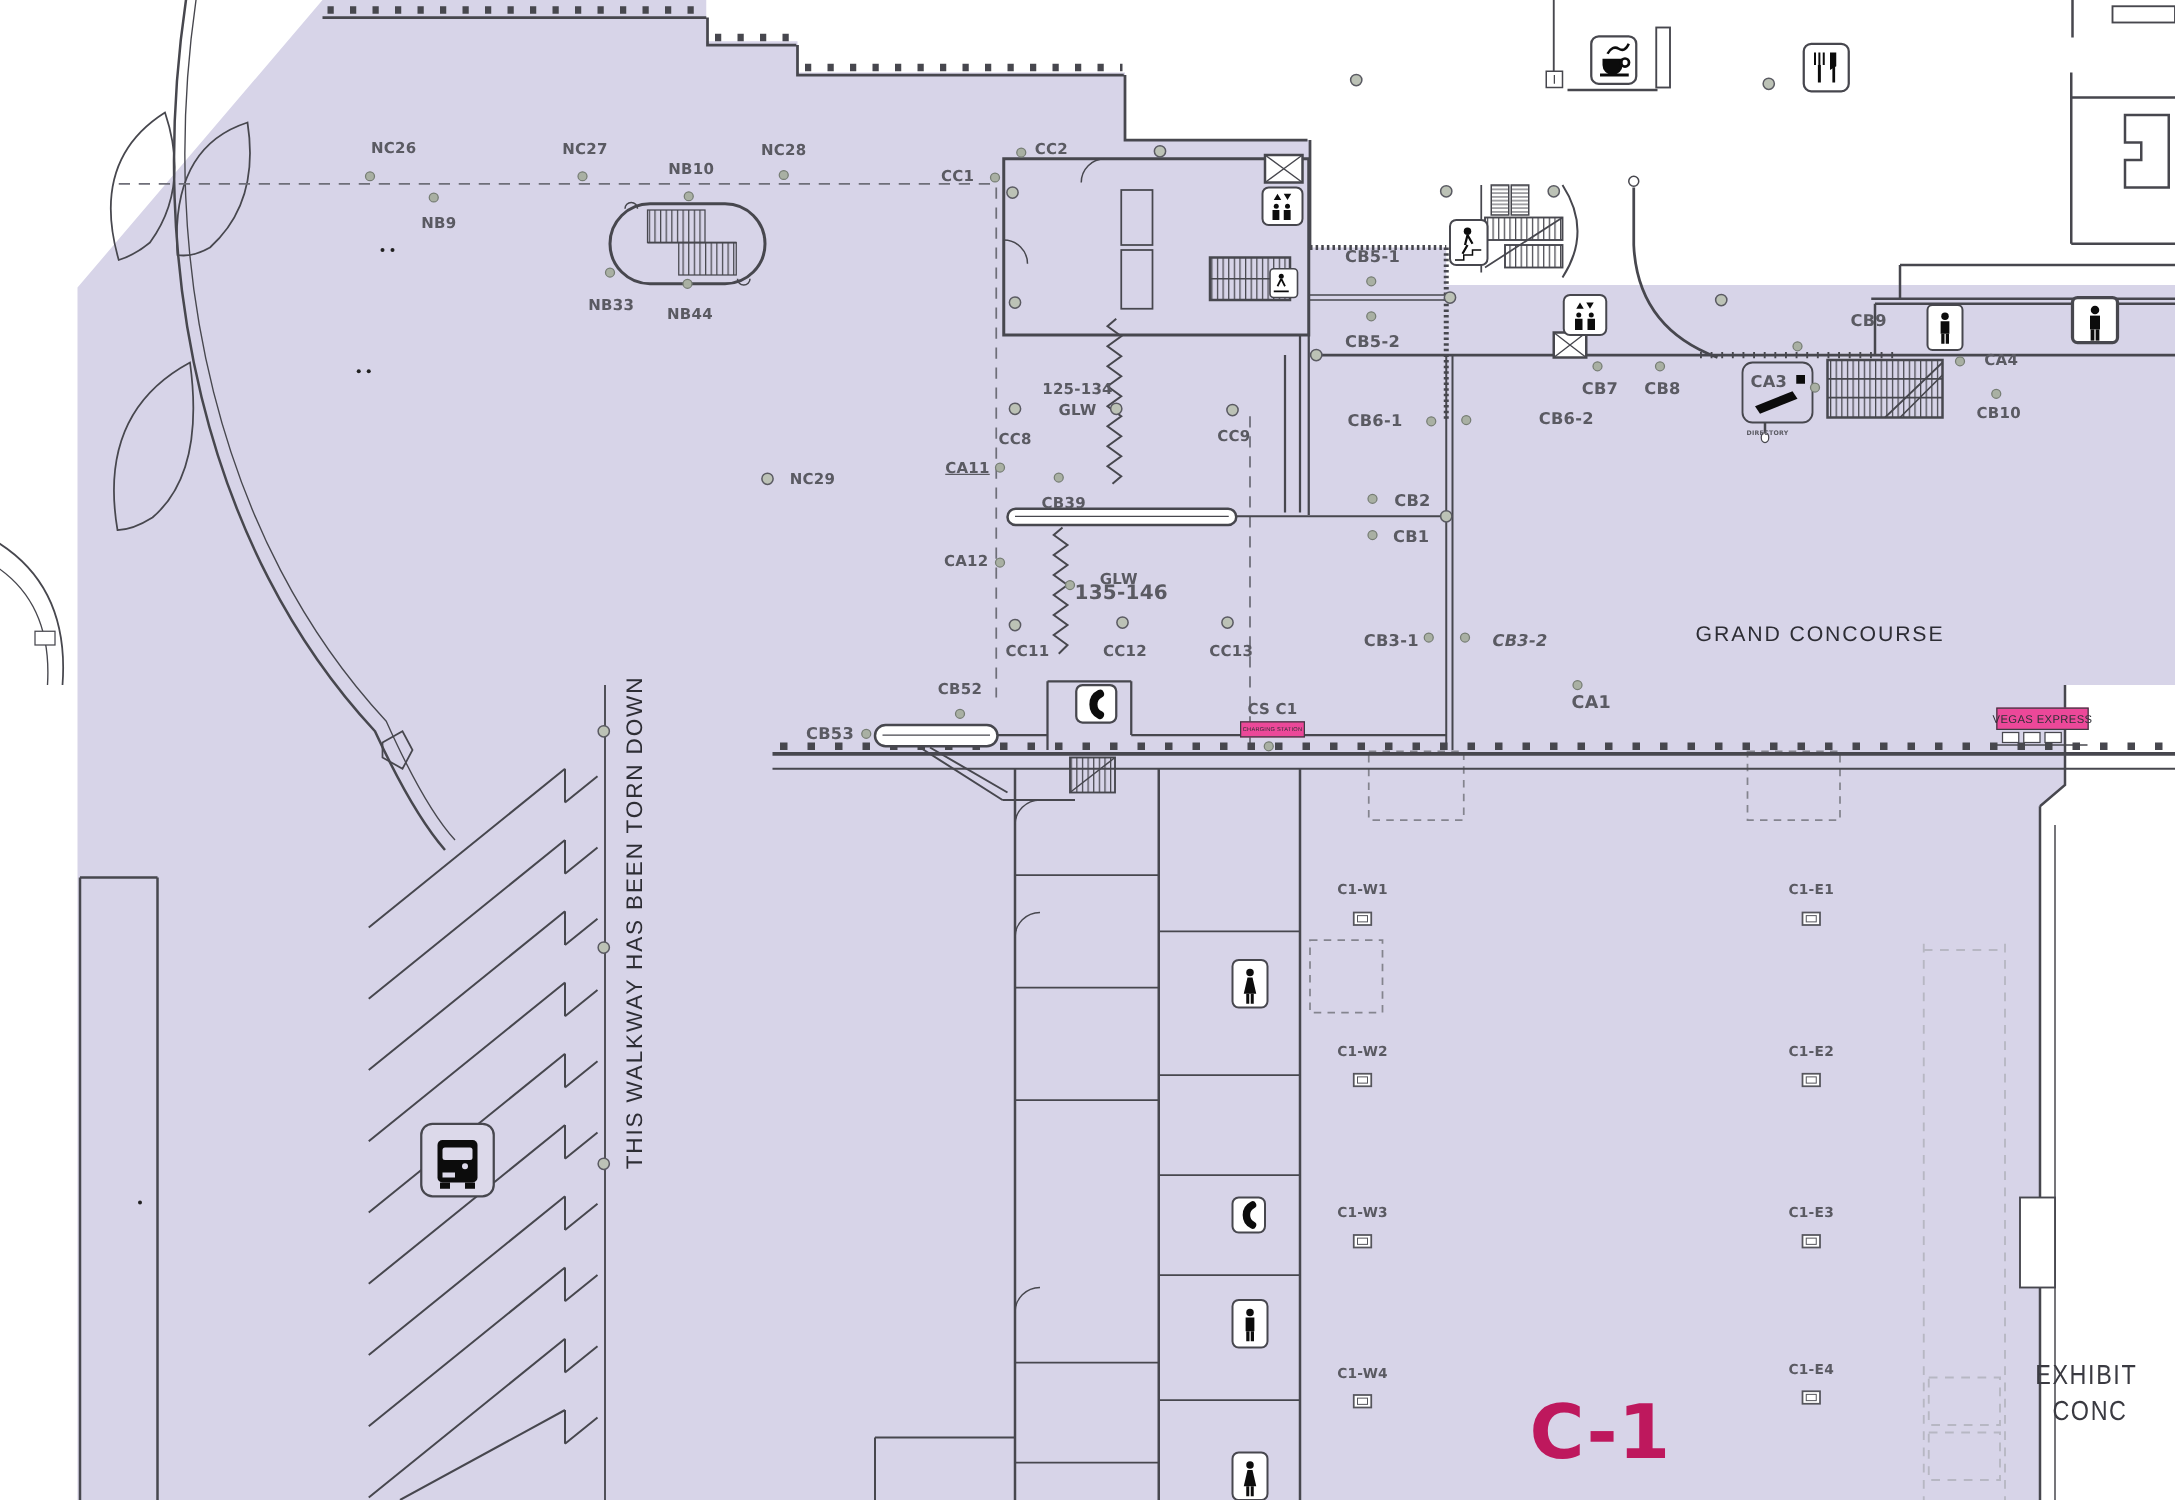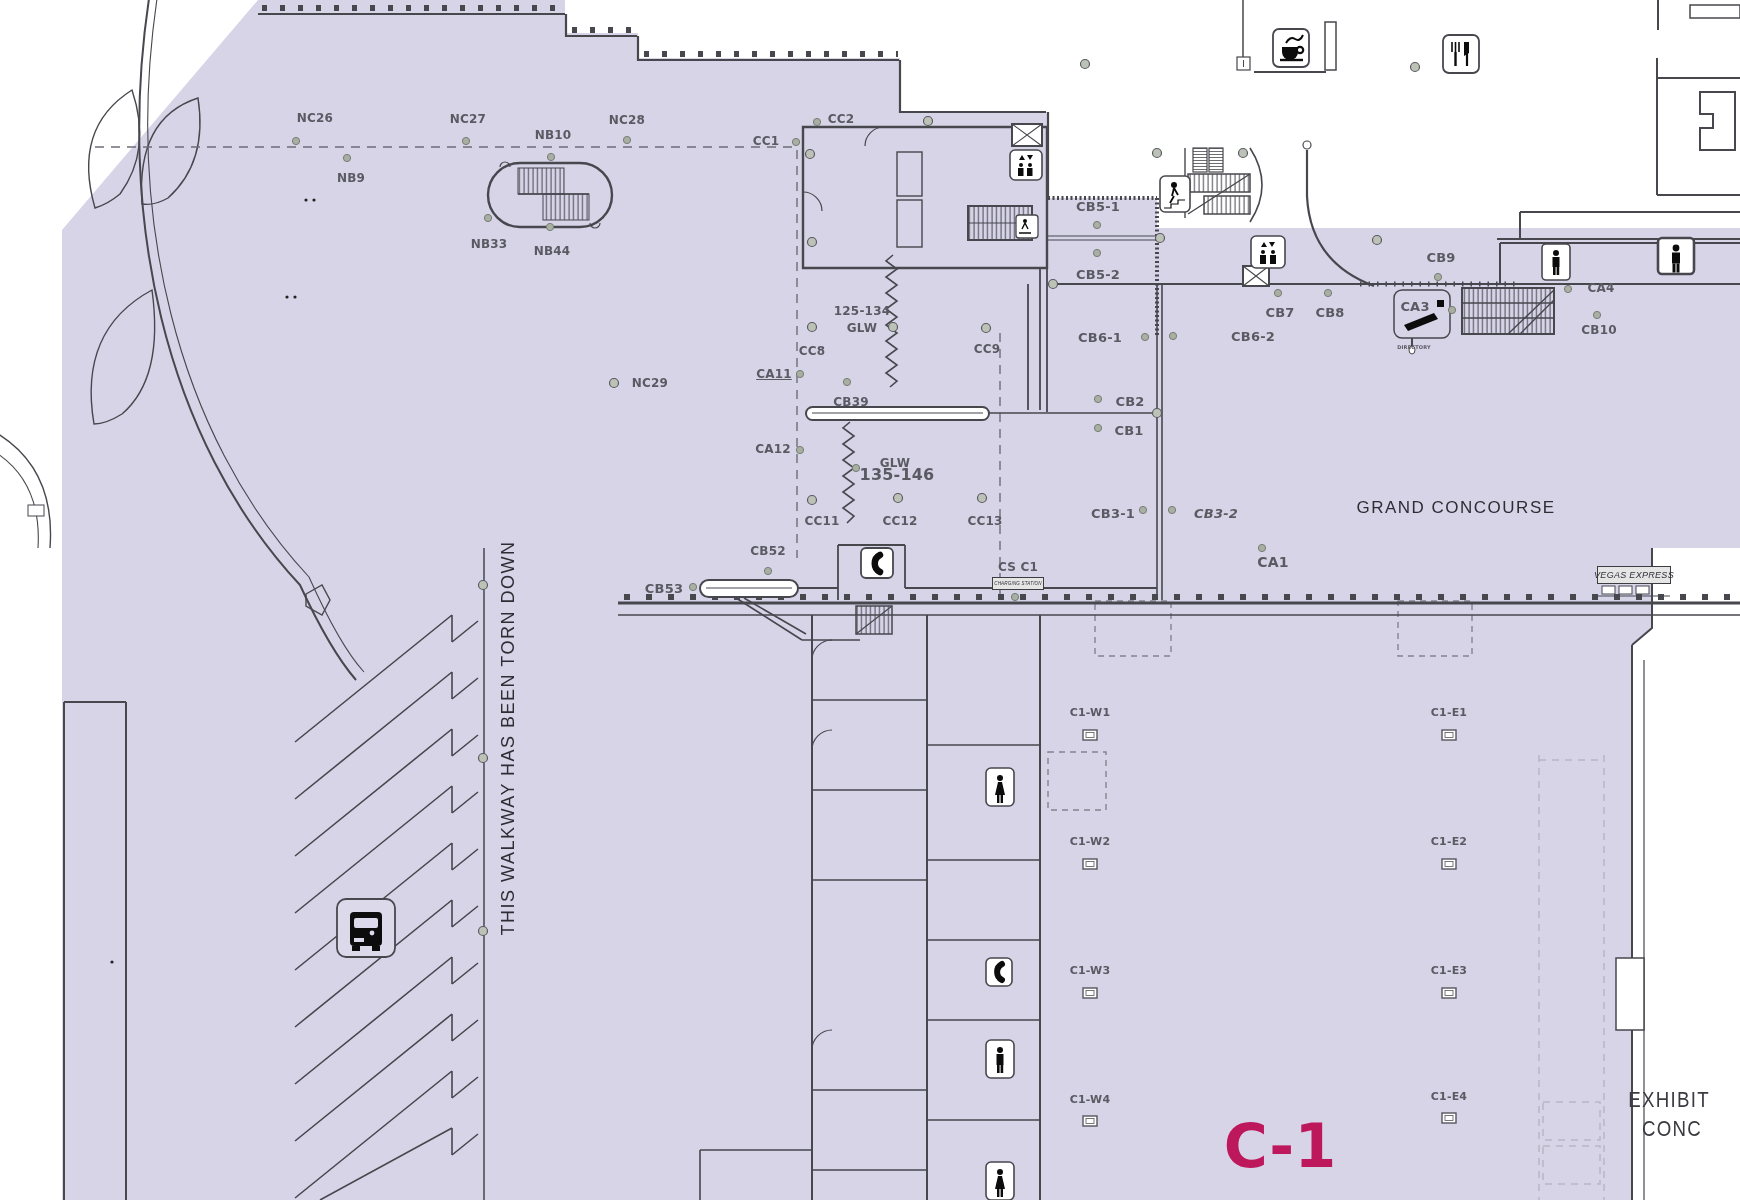--- a/index.html
+++ b/index.html
@@ -3,23 +3,23 @@
 <meta charset="utf-8">
 <style>
   html,body{margin:0;padding:0;background:#fff;}
   .stage{position:relative;width:1740px;height:1200px;background:#ffffff;overflow:hidden;
          font-family:"DejaVu Sans",sans-serif;}
   svg{position:absolute;left:0;top:0;}
   #labels{position:absolute;left:0;top:0;width:100%;height:100%;pointer-events:none;}
   .lbl{position:absolute;font-weight:700;color:#5a5a62;white-space:nowrap;letter-spacing:.2px;
        transform:translate(-50%,-50%);}
   .lbl.display{font-family:"Liberation Sans",sans-serif;font-weight:400;letter-spacing:1.5px;}
-  .signbox{position:absolute;background:#e5e5e5;border:1.2px solid #3c3c43;color:#2f2f36;
+  .signbox{position:absolute;background:#ec4899;border:1.2px solid #3c3c43;color:#2f2f36;
            display:flex;align-items:center;justify-content:center;white-space:nowrap;
-           font-family:"Liberation Sans",sans-serif;z-index:5;font-style:italic;}
+           font-family:"Liberation Sans",sans-serif;z-index:5;}
   .vegas{left:1597px;top:566px;width:72px;height:16px;font-size:9px;letter-spacing:.3px;}
   .charging{left:992px;top:577px;width:50px;height:11px;font-size:4.5px;letter-spacing:.2px;border-width:1px;}
 </style>
 </head>
 <body>
 
 <div class="stage">
 
 <svg width="1740" height="1200" viewBox="0 0 1740 1200">
   <defs>
@@ -399,21 +399,21 @@
       <span class="lbl" style="left: 351px; top: 178px; font-size: 12px; transform: translate(-50%, -50%);">NB9</span>
       <span class="lbl" style="left: 489px; top: 244px; font-size: 12px; transform: translate(-50%, -50%);">NB33</span>
       <span class="lbl" style="left: 552px; top: 251px; font-size: 12px; transform: translate(-50%, -50%);">NB44</span>
       <span class="lbl" style="left: 650px; top: 383px; font-size: 12px; transform: translate(-50%, -50%);">NC29</span>
       <span class="lbl" style="left: 766px; top: 141px; font-size: 12px; transform: translate(-50%, -50%);">CC1</span>
       <span class="lbl" style="left: 841px; top: 119px; font-size: 12px; transform: translate(-50%, -50%);">CC2</span>
       <span class="lbl" style="left: 1098px; top: 206px; font-size: 13px; transform: translate(-50%, -50%);">CB5-1</span>
       <span class="lbl" style="left: 1098px; top: 274px; font-size: 13px; transform: translate(-50%, -50%);">CB5-2</span>
       <span class="lbl" style="left: 1280px; top: 312px; font-size: 13px; transform: translate(-50%, -50%);">CB7</span>
       <span class="lbl" style="left: 1330px; top: 312px; font-size: 13px; transform: translate(-50%, -50%);">CB8</span>
-      <span class="lbl" style="left: 1441px; top: 257px; font-size: 13px; transform: translate(-50%, -50%);">CB9</span>
+      <span class="lbl" style="left: 1495px; top: 257px; font-size: 13px; transform: translate(-50%, -50%);">CB9</span>
       <span class="lbl" style="left: 1100px; top: 337px; font-size: 13px; transform: translate(-50%, -50%);">CB6-1</span>
       <span class="lbl" style="left: 1215px; top: 336px; font-size: 13px; transform: translate(-50%, -50%); margin-left: 38px;">CB6-2</span>
       <span class="lbl" style="left: 1130px; top: 401px; font-size: 13px; transform: translate(-50%, -50%);">CB2</span>
       <span class="lbl" style="left: 1129px; top: 430px; font-size: 13px; transform: translate(-50%, -50%);">CB1</span>
       <span class="lbl" style="left: 1113px; top: 513px; font-size: 13px; transform: translate(-50%, -50%);">CB3-1</span>
       <span class="lbl" style="left: 1216px; top: 513px; font-size: 13px; transform: translate(-50%, -50%); font-style: italic;">CB3-2</span>
       <span class="lbl" style="left: 812px; top: 351px; font-size: 12px; transform: translate(-50%, -50%);">CC8</span>
       <span class="lbl" style="left: 987px; top: 349px; font-size: 12px; transform: translate(-50%, -50%);">CC9</span>
       <span class="lbl" style="left: 774px; top: 374px; font-size: 12px; transform: translate(-50%, -50%); text-decoration: underline;">CA11</span>
       <span class="lbl" style="left: 773px; top: 449px; font-size: 12px; transform: translate(-50%, -50%);">CA12</span>

